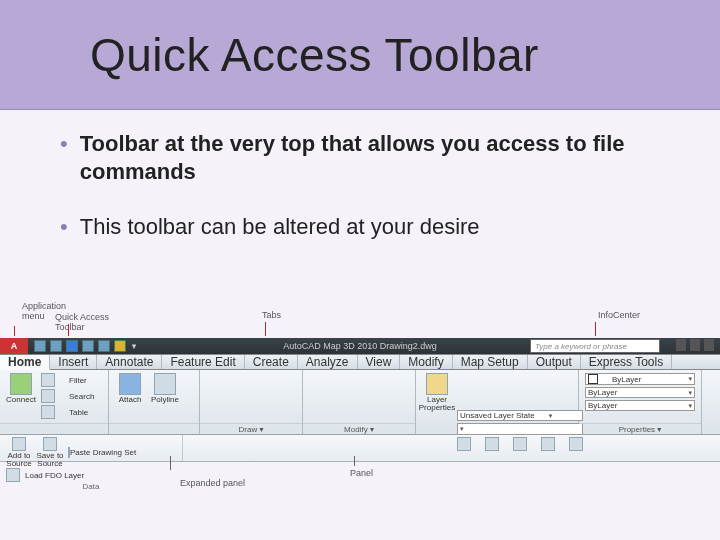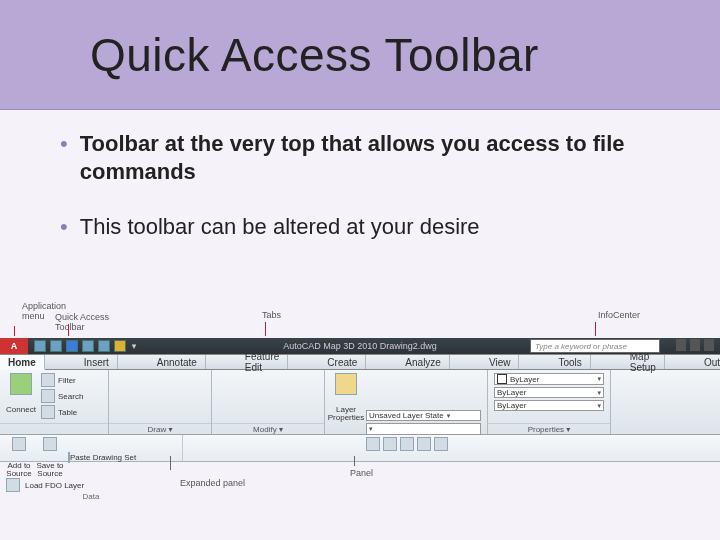--- a/index.html
+++ b/index.html
@@ -123,23 +123,22 @@
     position:absolute; right:6px; top:1px; display:flex; gap:4px;
   }
   .sys-icons .si { width:10px;height:12px; background:#555; }
 
   .ribbon-tabs {
     height: 14px;
     background: linear-gradient(#eef2f5, #d5dde4);
     border-top: 1px solid #888;
     border-bottom: 1px solid #888;
     display:flex;
-    font-size: 10px;
+    font-size: 12px;
     color:#333;
-    gap:31px;
   }
   .ribbon-tabs .tab {
     padding: 0 8px;
     display:flex; align-items:center;
     border-right: 1px solid #b0bac3;
   }
   .ribbon-tabs .tab.active {
     background:#f8fafc;
     font-weight:600;
     border-bottom:1px solid #f8fafc;
@@ -163,29 +162,29 @@
   .panel .panel-title {
     font-size:8px; color:#555;
     text-align:center;
     border-top:1px solid #c7cfd6;
     padding-top:1px;
     margin: 0 -6px;
   }
   .panel-row { display:flex; gap:5px; align-items:flex-start; }
   .big-btn {
     display:flex; flex-direction:column; align-items:center;
-    width:30px; gap:11px;
+    width:30px; gap:1px;
   }
   .big-btn .bicon { width:20px;height:20px; background:#cfdbe5; border:1px solid #8fa3b3; }
   .big-btn .bicon.green { background:#9bd07a; }
   .big-btn .bicon.blue { background:#8ab4e0; }
   .big-btn .bicon.yellow { background:#efd88c; }
   .big-btn .blabel { font-size:8px; text-align:center; line-height:1; }
   .small-cmds { display:flex; flex-direction:column; gap:2px; }
-  .small-cmds .srow { display:flex; align-items:center; gap:3px; }
+  .small-cmds .srow { display:flex; align-items:center; gap:14px; }
   .small-cmds .sicon { width:12px;height:12px;background:#d2dce4;border:1px solid #94a6b4; }
   .drop-arrow { font-size:7px; color:#555; }
 
   .ribbon-bottom {
     height: 26px;
     background: linear-gradient(#f6f8fa, #e7ecf1);
     border-bottom: 1px solid #aab2ba;
     display:flex;
     font-size:8px;
     color:#333;
@@ -264,21 +263,21 @@
     </div>
 
     <div class="ribbon-tabs">
       <div class="tab active">Home</div>
       <div class="tab">Insert</div>
       <div class="tab">Annotate</div>
       <div class="tab">Feature Edit</div>
       <div class="tab">Create</div>
       <div class="tab">Analyze</div>
       <div class="tab">View</div>
-      <div class="tab">Tools</div>
+      <div class="tab">Modify</div>
       <div class="tab">Map Setup</div>
       <div class="tab">Output</div>
       <div class="tab">Express Tools</div>
     </div>
 
     <div class="ribbon-body">
 
       <div class="panel" style="width:96px;">
         <div class="panel-row">
           <div class="big-btn">
@@ -296,20 +295,33 @@
               </div>
             <div class="srow">
                 <span class="sicon"></span>
                 <span>Table</span>
               </div>
           </div>
         </div>
         <div class="panel-title">&nbsp;</div>
       </div>
 
+      <div class="panel" style="width:78px;">
+        <div class="panel-row">
+          <div class="big-btn">
+            <div class="bicon blue"></div>
+            <div class="blabel">Attach</div>
+          </div>
+          <div class="big-btn">
+            <div class="bicon"></div>
+            <div class="blabel">Polyline</div>
+          </div>
+        </div>
+        <div class="panel-title">&nbsp;</div>
+      </div>
 
       <div class="panel" style="width:90px;">
         <div class="panel-row" style="flex-wrap:wrap;gap:3px;">
           <span class="sicon"></span>
           <span class="sicon"></span>
           <span class="sicon"></span>
           <span class="sicon"></span>
           <span class="sicon"></span>
           <span class="sicon"></span>
           <span class="sicon"></span>

